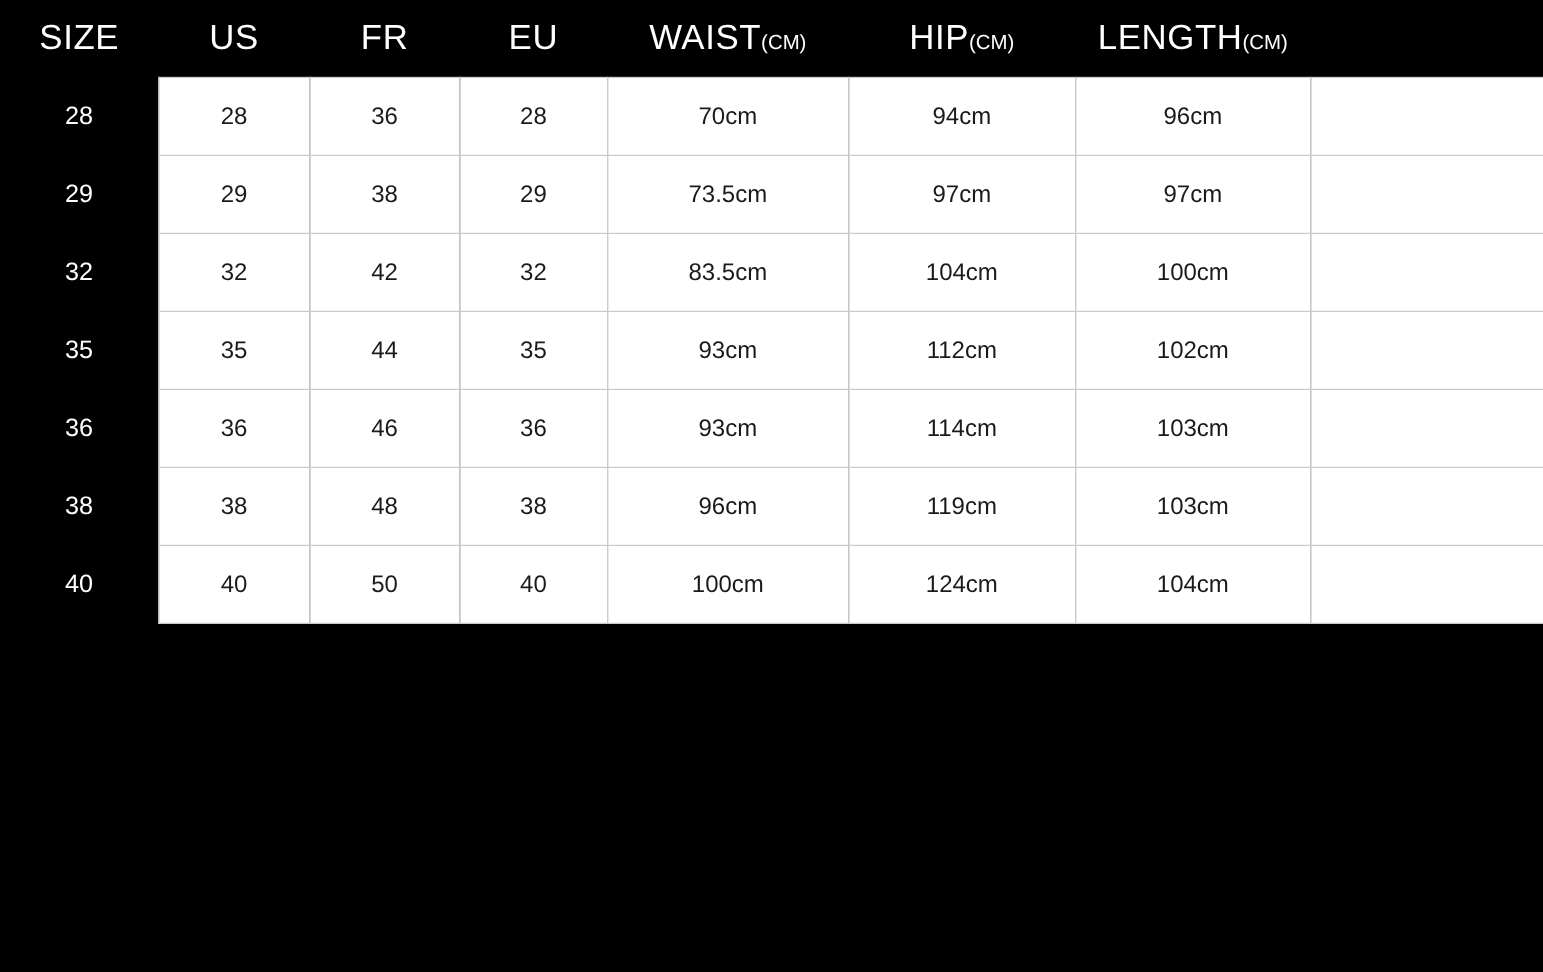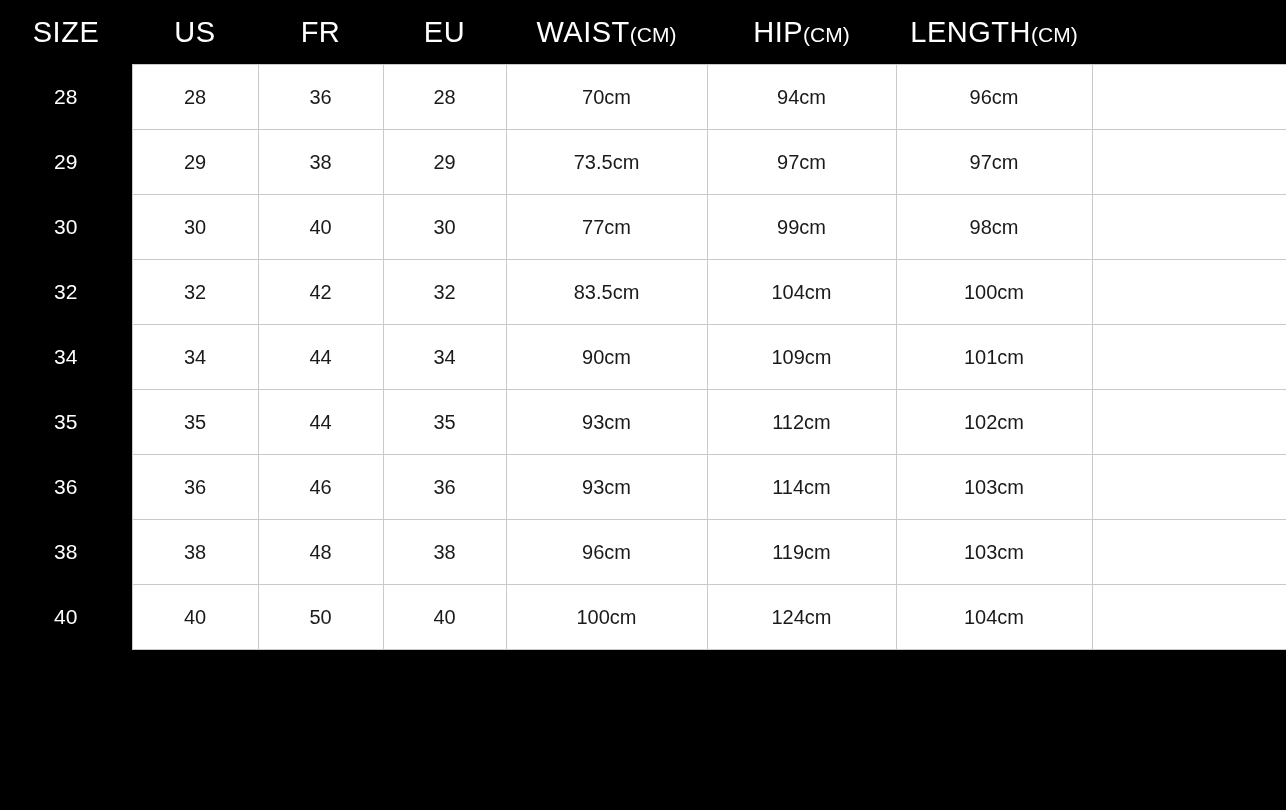--- a/index.html
+++ b/index.html
@@ -45,21 +45,21 @@
   thead tr.header-row th {
     height: 64px;
     background: #000000;
     color: #ffffff;
     font-weight: 400;
     font-size: 29px;
     letter-spacing: 0.5px;
     border: none;
   }
   thead th .unit {
-    font-size: 21px;
+    font-size: 17px;
     letter-spacing: 0;
   }
   tbody tr {
     height: 64px;
   }
   tbody td {
     height: 64px;
     font-size: 20px;
     font-weight: 400;
   }
@@ -125,47 +125,27 @@
         <td class="cell-size">29</td>
         <td class="cell-data">29</td>
         <td class="cell-data">38</td>
         <td class="cell-data">29</td>
         <td class="cell-data">73.5cm</td>
         <td class="cell-data">97cm</td>
         <td class="cell-data">97cm</td>
         <td class="cell-extra"></td>
       </tr>
       <tr>
-        <td class="cell-size">30</td>
-        <td class="cell-data">30</td>
-        <td class="cell-data">40</td>
-        <td class="cell-data">30</td>
-        <td class="cell-data">77cm</td>
-        <td class="cell-data">99cm</td>
-        <td class="cell-data">98cm</td>
-        <td class="cell-extra"></td>
-      </tr>
-      <tr>
         <td class="cell-size">32</td>
         <td class="cell-data">32</td>
         <td class="cell-data">42</td>
         <td class="cell-data">32</td>
         <td class="cell-data">83.5cm</td>
         <td class="cell-data">104cm</td>
         <td class="cell-data">100cm</td>
-        <td class="cell-extra"></td>
-      </tr>
-      <tr>
-        <td class="cell-size">34</td>
-        <td class="cell-data">34</td>
-        <td class="cell-data">44</td>
-        <td class="cell-data">34</td>
-        <td class="cell-data">90cm</td>
-        <td class="cell-data">109cm</td>
-        <td class="cell-data">101cm</td>
         <td class="cell-extra"></td>
       </tr>
       <tr>
         <td class="cell-size">35</td>
         <td class="cell-data">35</td>
         <td class="cell-data">44</td>
         <td class="cell-data">35</td>
         <td class="cell-data">93cm</td>
         <td class="cell-data">112cm</td>
         <td class="cell-data">102cm</td>

